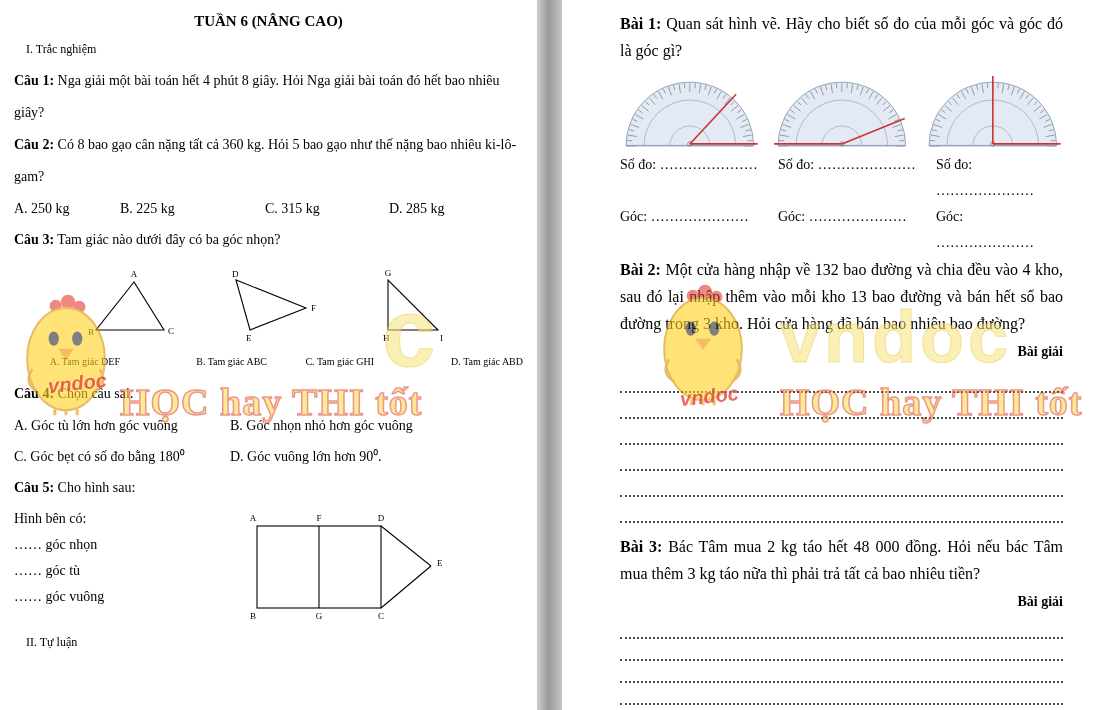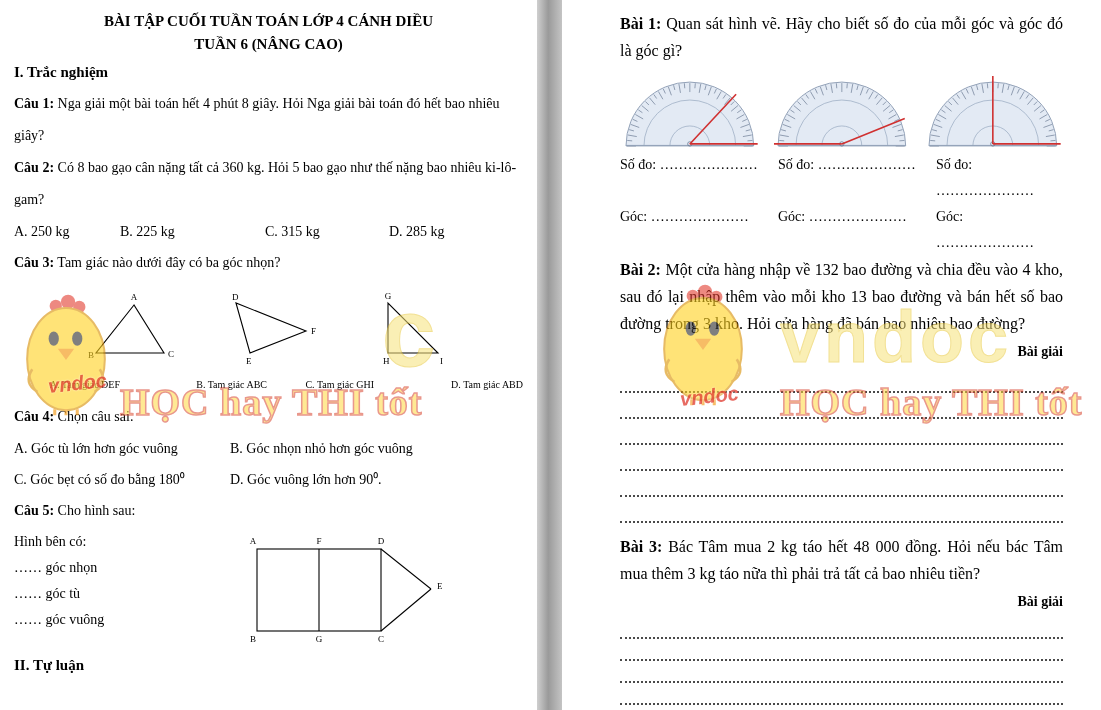--- a/index.html
+++ b/index.html
@@ -10,21 +10,21 @@
     color:#000;
     overflow:hidden;
   }
   .spread { display:flex; width:1101px; height:710px; }
   .page { background:#ffffff; position:relative; overflow:hidden; height:710px; }
   .page-left  { width:537px; padding:10px 14px 0 14px; }
   .gutter { width:25px; background:linear-gradient(to right,#cfcfcf,#9a9a9a 45%,#c4c4c4); }
   .page-right { flex:1; padding:10px 38px 0 58px; }
 
   .doc-title { text-align:center; font-weight:bold; font-size:15px; line-height:23px; }
-  .section-head { font-weight:bold; font-size:15px; line-height:32px; }
+  .section-head { font-weight:normal; font-size:12px; line-height:32px;margin-left:12px; }
 
   .q { font-size:14px; line-height:32px; }
   .qlabel { font-weight:bold; }
 
   .opts4 { display:grid; grid-template-columns:106px 145px 124px 1fr; font-size:14px; line-height:31px; }
   .ans4  { display:grid; grid-template-columns:106px 147px 107px 1fr; font-size:10px; line-height:32px;text-align:right; }
   .opts2 { display:grid; grid-template-columns:216px 1fr; font-size:14px; line-height:31px; }
 
   .tri-row { display:flex; align-items:flex-end; gap:42px; padding-left:70px; height:90px; }
   .tri-row svg { display:block; }
@@ -72,21 +72,20 @@
     opacity:0.55;
   }
 </style>
 </head>
 <body>
 
 <div class="spread">
 
   <div class="page page-left">
 
-    <div class="doc-title">BÀI TẬP CUỐI TUẦN TOÁN LỚP 4 CÁNH DIỀU</div>
     <div class="doc-title">TUẦN 6 (NÂNG CAO)</div>
 
     <div class="section-head">I. Trắc nghiệm</div>
 
     <p class="q">
       <span class="qlabel">Câu 1:</span>
       <span>Nga giải một bài toán hết 4 phút 8 giây. Hỏi Nga giải bài toán đó hết bao nhiêu giây?</span>
     </p>
 
     <p class="q">

